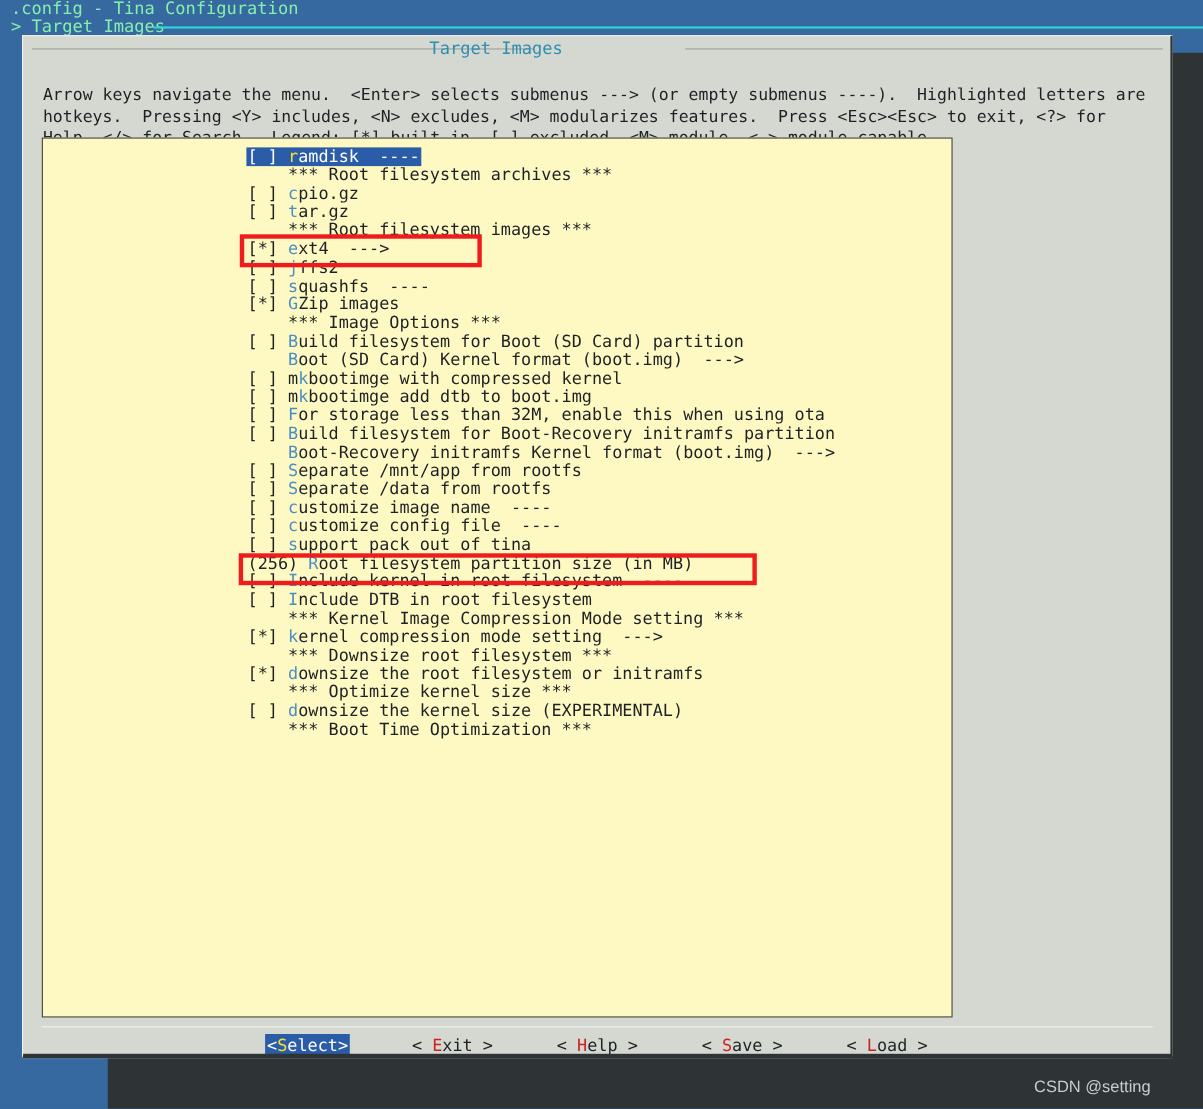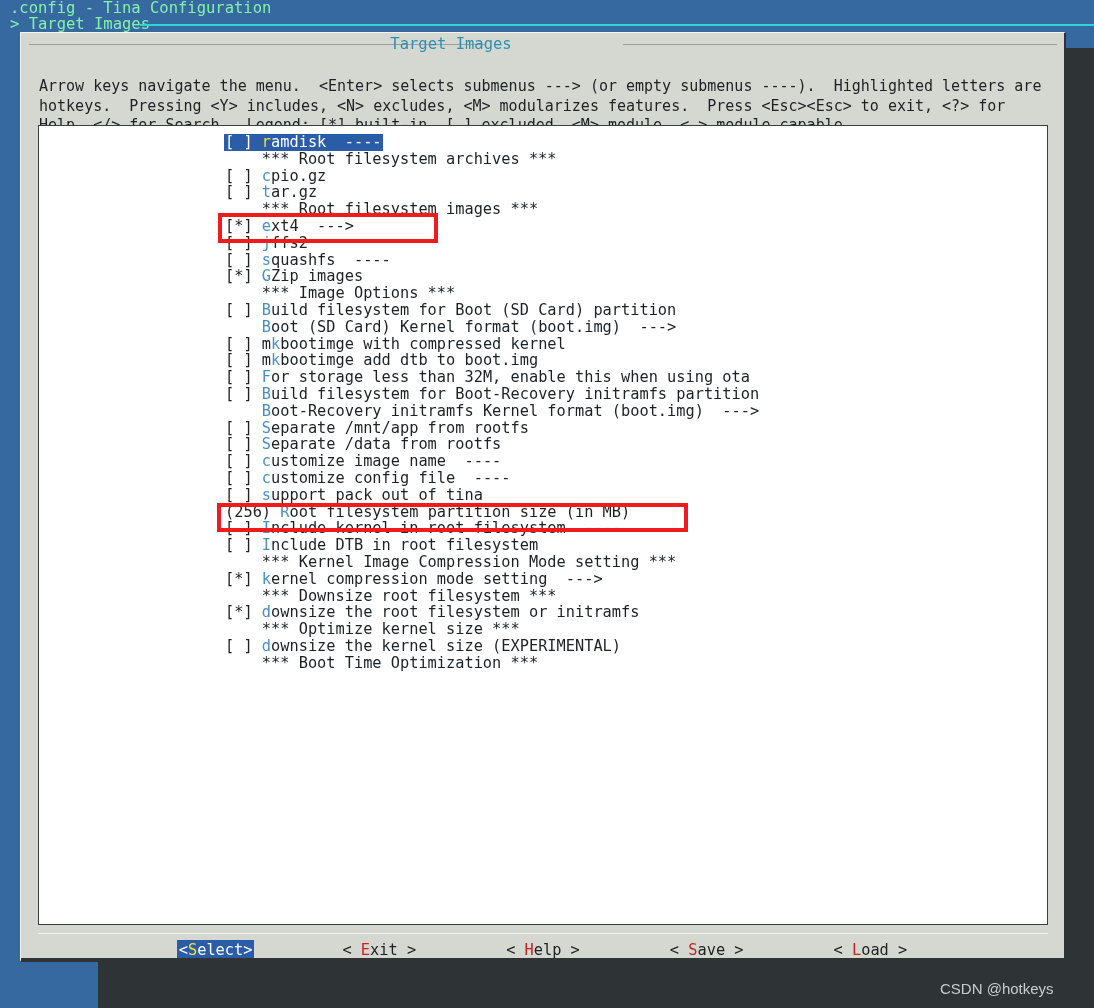--- a/index.html
+++ b/index.html
@@ -111,24 +111,24 @@
     font-size: 15px;
     line-height: 19.5px;
     white-space: pre-wrap;
   }
 
   
   #menu-frame {
     position: absolute;
     left: 17px;
     top: 92px;
-    width: 1010px;
+    width: 828px;
     height: 800px;
     border: 1px solid #3a3f42;
-    background: #ffffff;
+    background: #fef9c3;
     box-sizing: border-box;
     overflow: hidden;
   }
 
   #menu-list {
     position: absolute;
     left: 186px;
     top: 8px;
     white-space: pre;
     font-size: 15.3px;
@@ -164,21 +164,21 @@
     background: #2e3336;
   }
   #button-bar {
     position: absolute;
     left: 0; top: 906px;
     width: 1044px;
     height: 22px;
     display: flex;
     justify-content: center;
     align-items: center;
-    gap: 86px;
+    gap: 54px;
     font-size: 15.3px;
     white-space: pre;
   }
   .btn {
     color: #1d2124;
     padding: 1px 2px;
     white-space: pre;
   }
   .btn .bk { color: #cc2222; }
   .btn.active {
@@ -242,13 +242,13 @@
   </div>
 
   <div id="footer-rule-top"></div>
   <div id="button-bar"><div class="btn active"><span>&lt;</span><span class="bk">S</span><span>elect&gt;</span></div><div class="btn"><span>&lt; </span><span class="bk">E</span><span>xit &gt;</span></div><div class="btn"><span>&lt; </span><span class="bk">H</span><span>elp &gt;</span></div><div class="btn"><span>&lt; </span><span class="bk">S</span><span>ave &gt;</span></div><div class="btn"><span>&lt; </span><span class="bk">L</span><span>oad &gt;</span></div></div>
   <div id="footer-rule-bottom"></div>
 </div>
 
 <div class="annot-box" id="annot-ext4"></div>
 <div class="annot-box" id="annot-rootfs-size"></div>
 
-<div id="watermark">CSDN @hotkeys</div>
+<div id="watermark">CSDN @setting</div>
 
 </body></html>

